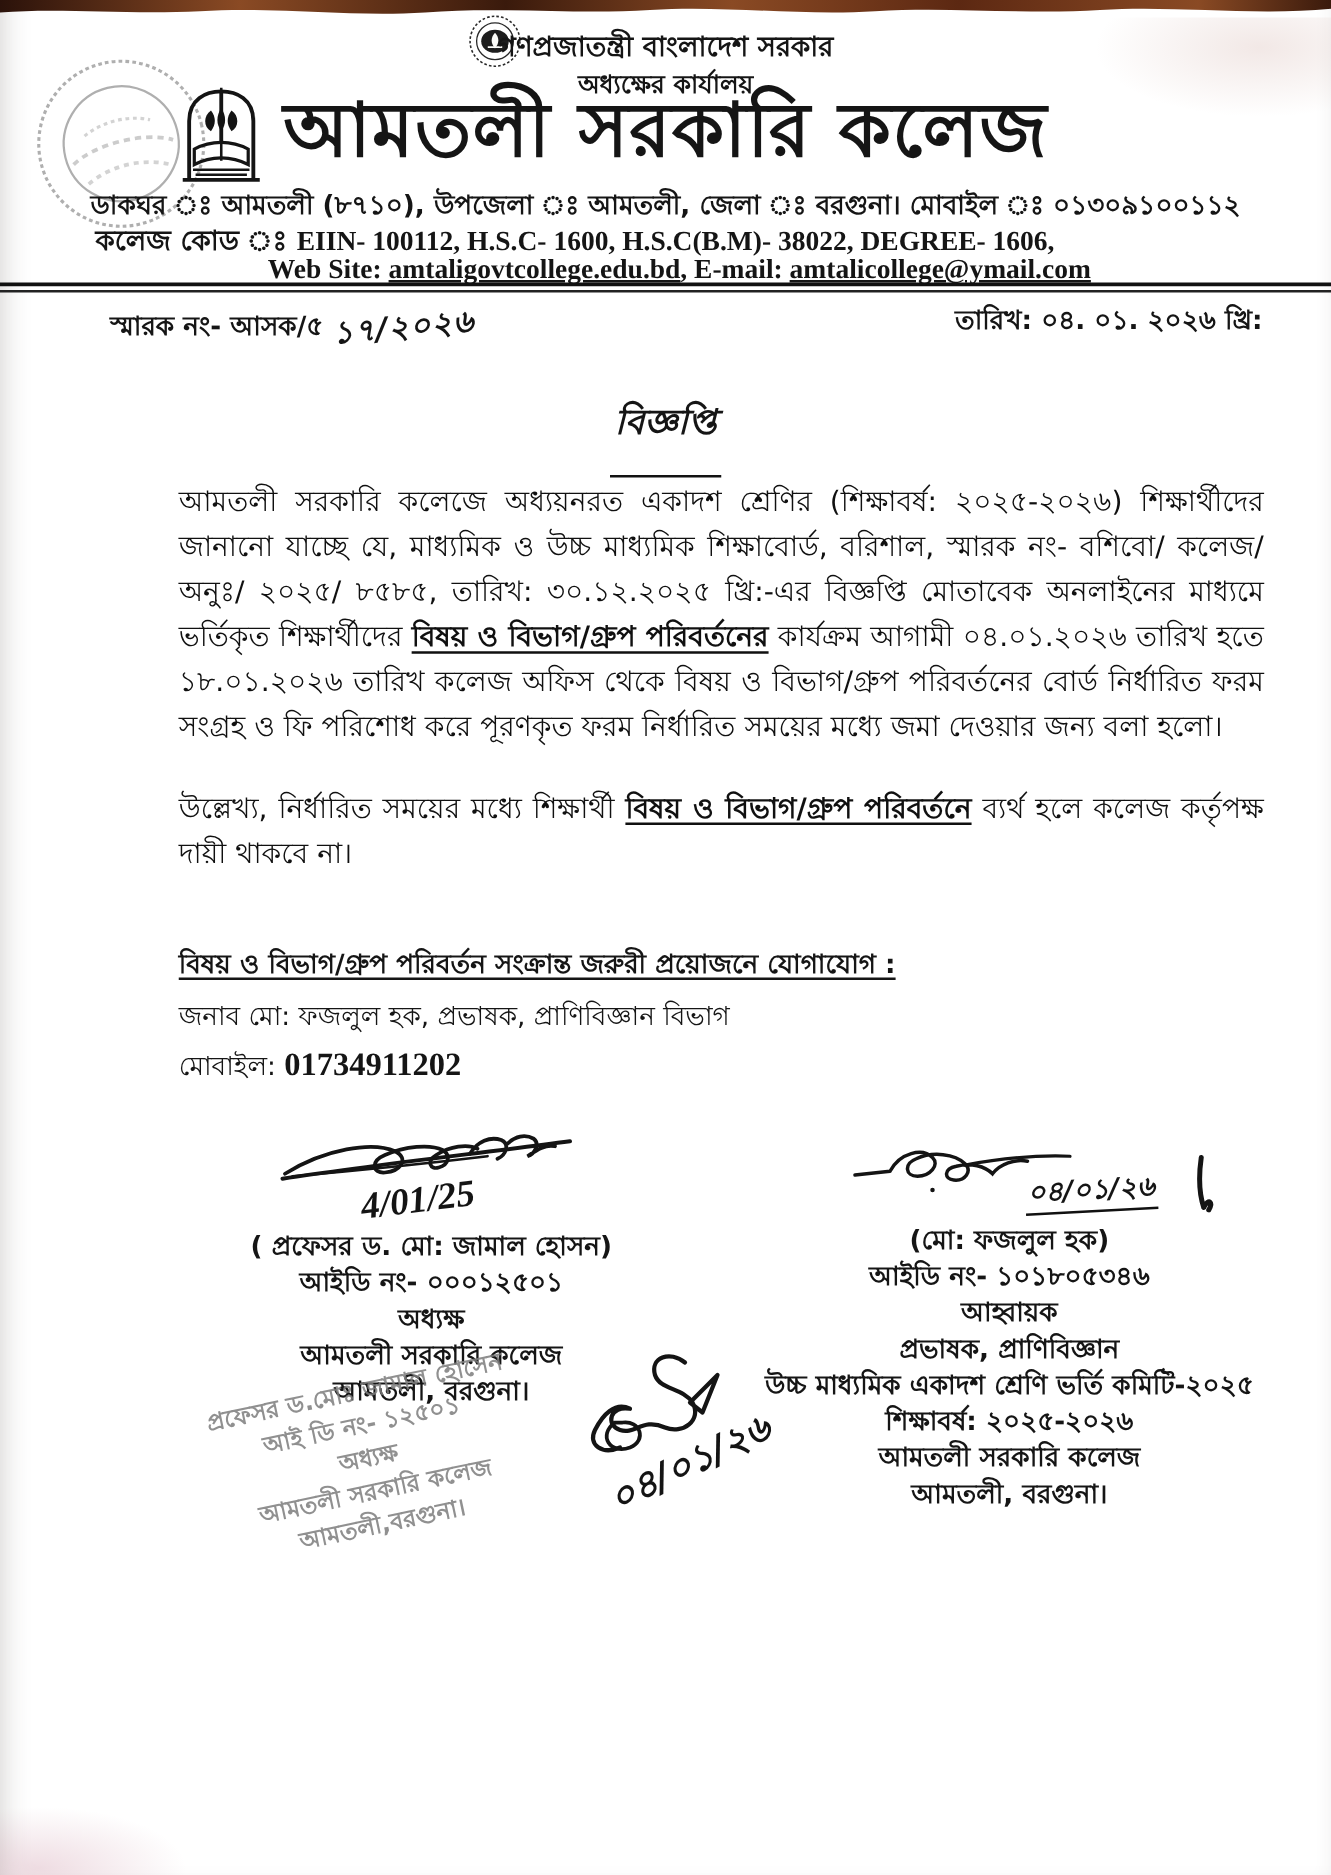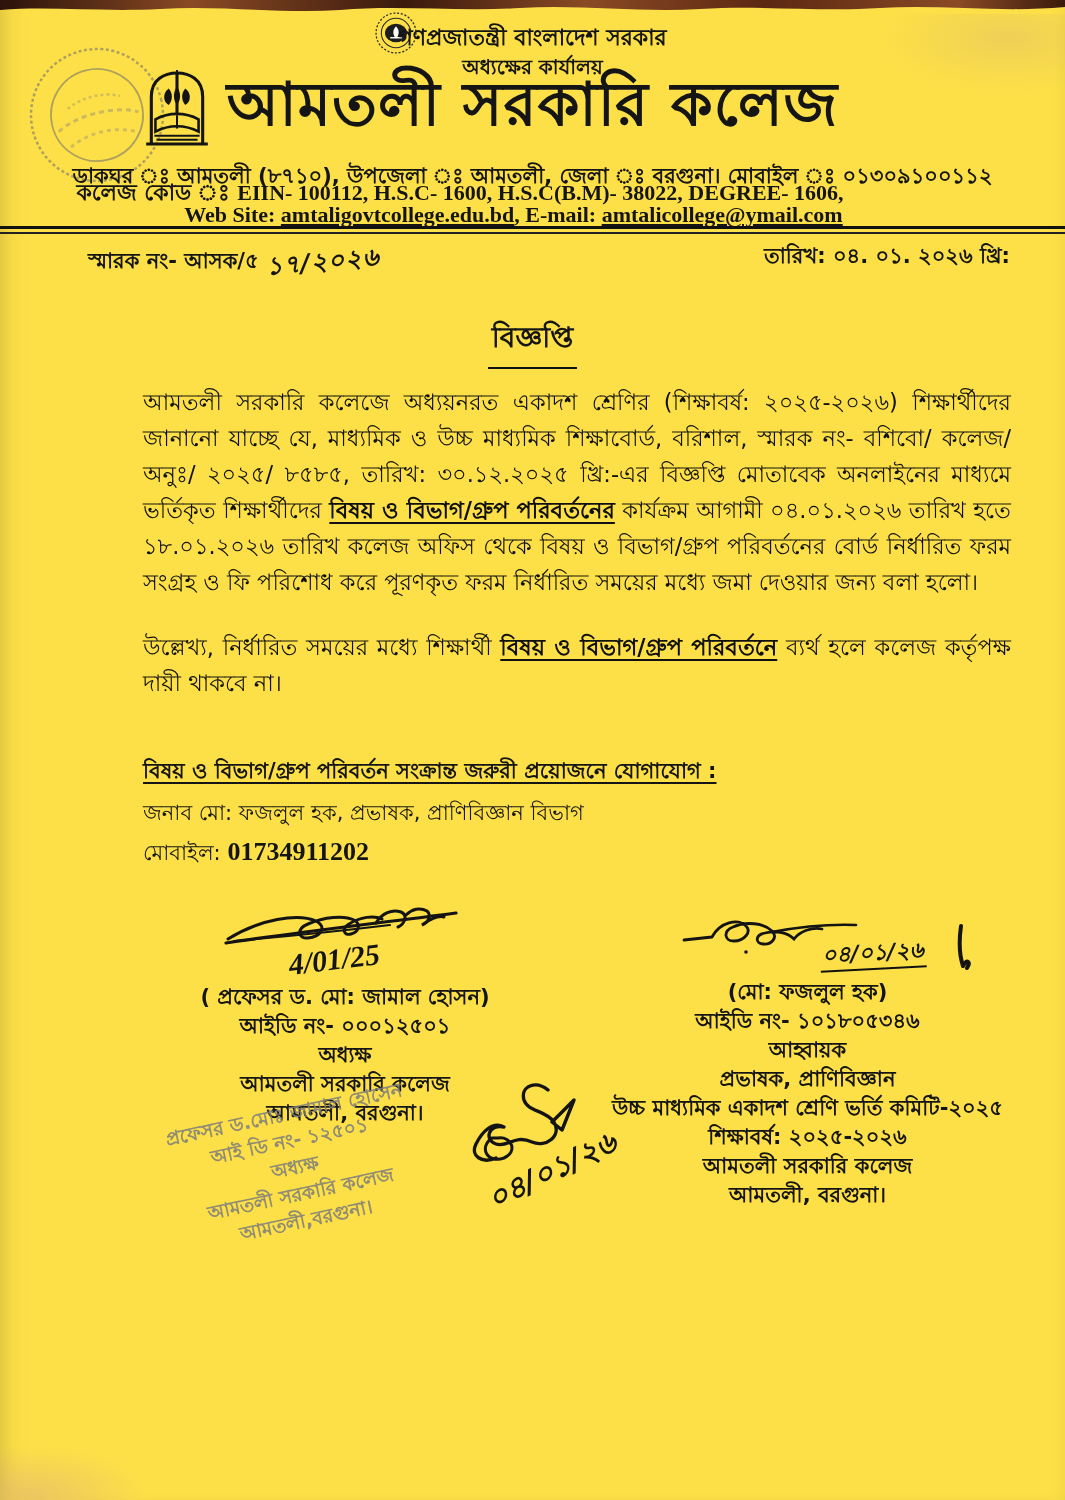--- a/index.html
+++ b/index.html
@@ -1,20 +1,20 @@
 <!DOCTYPE html>
 <html><head>
 <meta charset="utf-8">
 <style>
   html,body{margin:0;padding:0;background:#e8e6e2;}
   .page{
     position:relative;
     width:1065px;height:1500px;
     margin:0 auto;
-    background:#fde047;
+    background:#ffffff;
     overflow:hidden;
     font-family:"DejaVu Sans","Liberation Sans",sans-serif;
     color:#151515;
     box-shadow:inset 18px 0 24px -18px rgba(60,50,45,.25), inset -10px 0 18px -14px rgba(60,50,45,.12);
   }
   .abs{position:absolute;}
   .center{text-align:center;}
   .bn{font-family:"DejaVu Sans","Liberation Sans",sans-serif;}
   .latin{font-family:"Liberation Serif","DejaVu Serif",serif;}
 
@@ -25,37 +25,37 @@
   .smudge-bl{left:0;bottom:0;width:150px;height:55px;
     background:radial-gradient(ellipse at 20% 90%, rgba(200,140,160,.30), rgba(200,140,160,0) 70%);}
 
   
   .gov-line{left:0;top:20px;width:1065px;font-size:22px;font-weight:bold;}
   .gov-line .txt{vertical-align:middle;}
   .gov-emblem{left:375px;top:12px;width:42px;height:42px;}
   .office-line{left:0;top:52px;width:1065px;font-size:20px;font-weight:bold;}
   .college-name{left:0;top:58px;width:1065px;font-size:60px;font-weight:bold;letter-spacing:1px;}
   .established{left:0;top:122px;width:1065px;font-size:19px;font-weight:bold;}
-  .address-line{left:0;top:160px;width:1065px;font-size:21px;font-weight:bold;}
+  .address-line{left:0;top:148px;width:1065px;font-size:21px;font-weight:bold;}
   .code-line{left:0;top:175px;width:920px;font-size:22px;font-weight:bold;}
-  .web-line{left:0;top:202px;width:1027px;font-size:22px;font-weight:bold;}
+  .web-line{left:0;top:202px;width:1027px;font-size:22px;font-weight:bold;padding-left:30px;}
   .web-line .ul{text-decoration:underline;}
   .rule1{left:0;top:226px;width:1065px;height:3px;background:#111;}
   .rule2{left:0;top:232px;width:1065px;height:2px;background:#222;}
 
   .college-logo{left:144px;top:70px;width:66px;height:76px;}
   .round-stamp{left:26px;top:44px;width:142px;height:142px;opacity:.55;transform:rotate(-14deg);}
 
   
   .memo-left{left:88px;top:240px;font-size:21px;font-weight:bold;}
   .memo-hand{display:inline-block;font-size:25px;font-weight:bold;font-style:italic;transform:rotate(-5deg) translateY(2px);letter-spacing:1px;}
   .memo-right{right:55px;top:240px;font-size:21px;font-weight:bold;margin-left:48px;}
 
   .notice-title{left:0;top:316px;width:1065px;font-size:28px;font-weight:bold;}
-  .notice-title span{display:inline-block;border-bottom:2.5px solid #111;padding:0 4px 4px;}
+  .notice-title span{display:inline-block;border-bottom:2.5px solid #111;padding:0 4px 17px;font-style:italic;}
 
   .para{left:143px;width:868px;font-size:22.5px;line-height:36px;text-align:justify;color:#101010;}
   .para1{top:384px;}
   .para2{top:629px;}
   .hl{font-weight:bold;text-decoration:underline;text-underline-offset:4px;}
 
   .contact{left:143px;top:755px;width:700px;font-size:21px;}
   .contact-heading{font-weight:bold;text-decoration:underline;text-underline-offset:4px;margin-bottom:7px;}
   .contact-person{margin-bottom:5px;}
   .contact-mobile{font-size:21px;}

